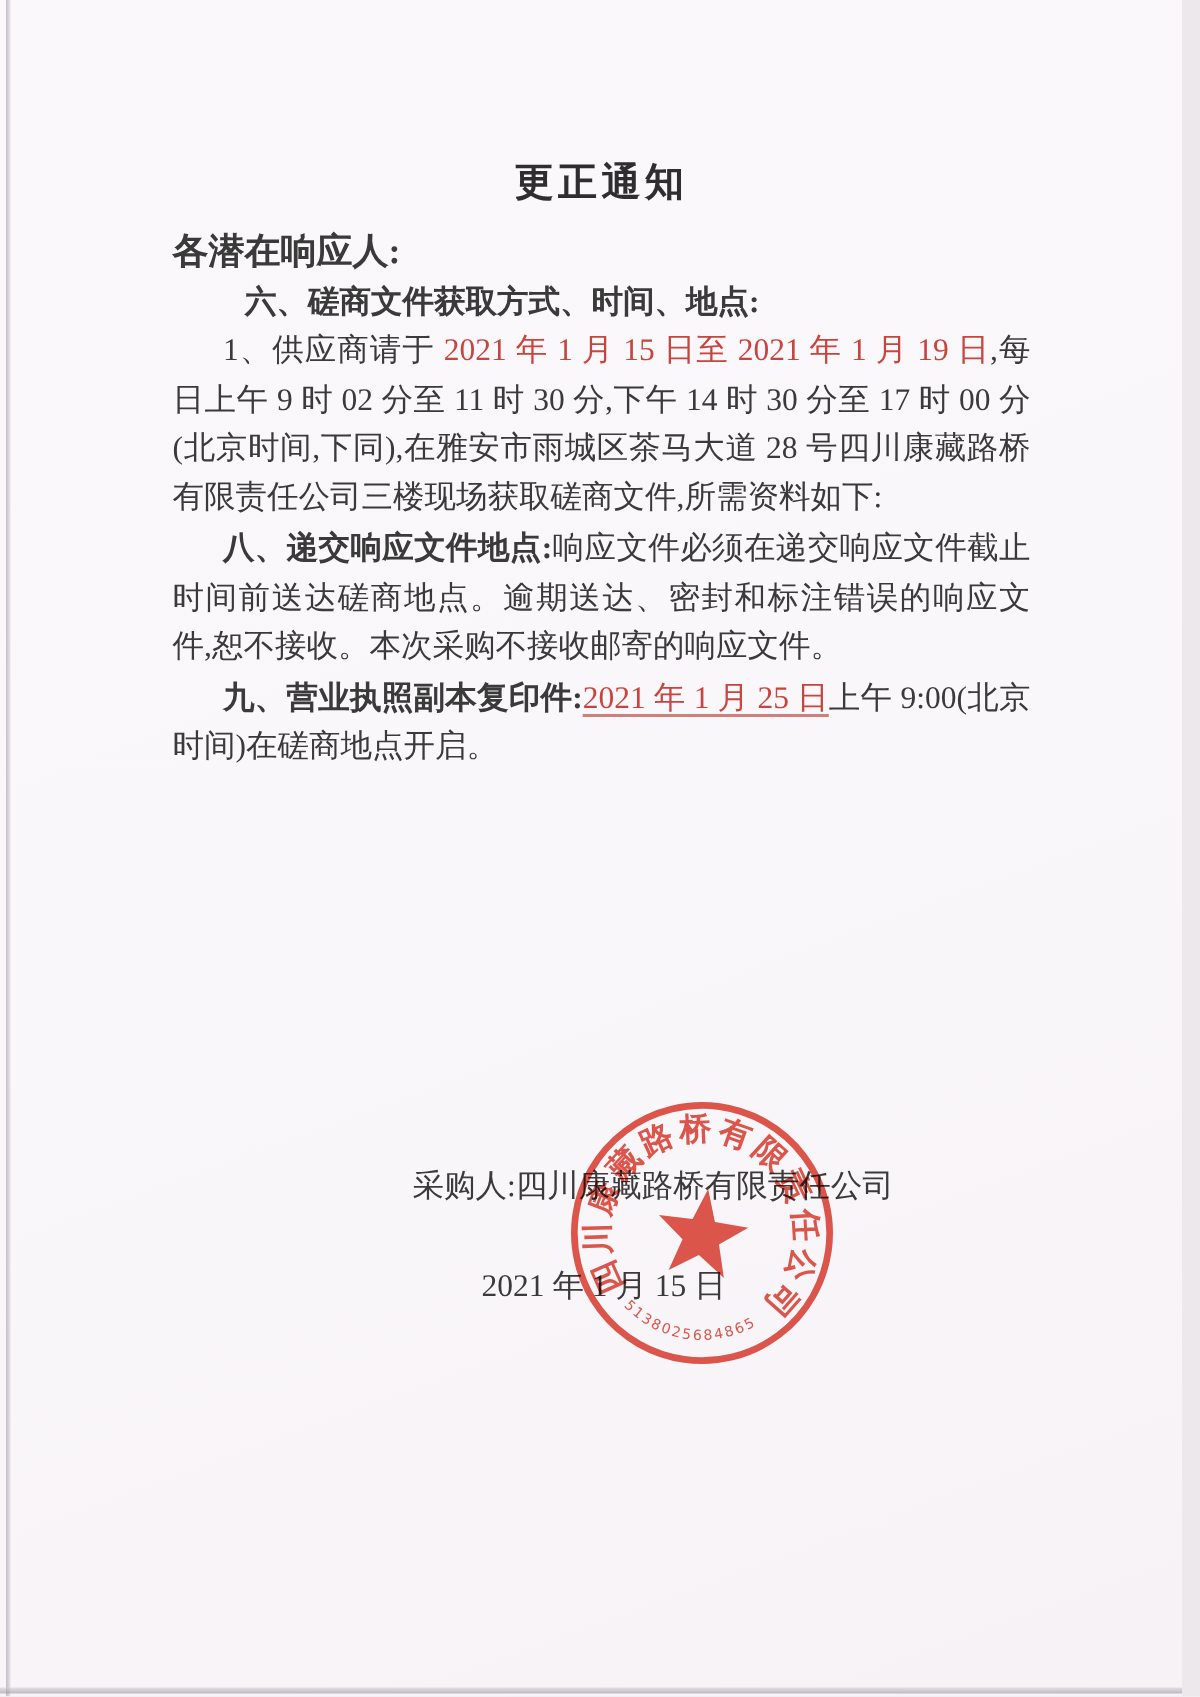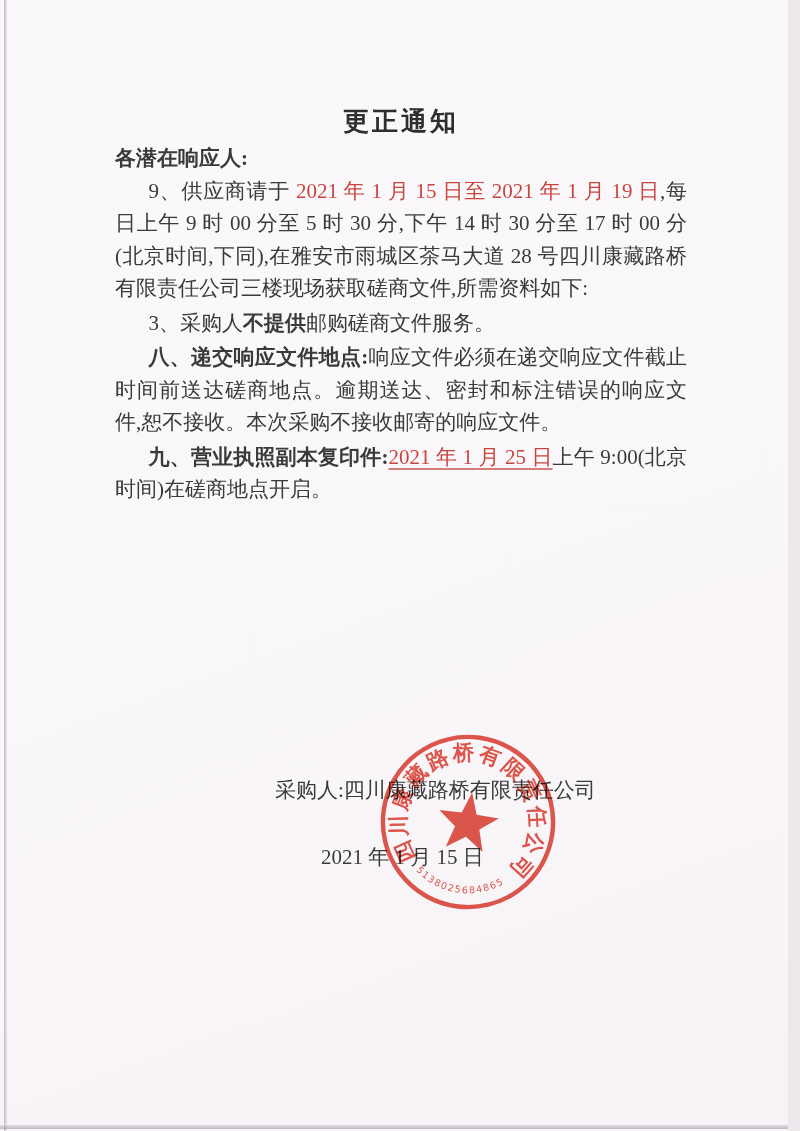--- a/index.html
+++ b/index.html
@@ -31,21 +31,21 @@
     color: #3a3a3a;
     text-align: justify;
   }
   .title {
     font-family: "Liberation Sans", "DejaVu Sans", sans-serif;
     font-weight: 600;
     font-size: 26px; color: #2e2e2e;
     text-align: center; letter-spacing: 3px;
     margin: 100px 0 0 0; line-height: 42px;
   }
-  .greeting { margin: 0 0 0 0; font-weight: bold; font-size: 21px; }
+  .greeting { margin: 10px 0 0 0; font-weight: bold; font-size: 24px; }
   .para { margin: 0; }
   .mt { margin-top: 2px; }
   .indent2  { text-indent: 2em; }
   .indent16 { text-indent: 1.6em; }
   .indent15 { text-indent: 1.5em; }
   .indent23 { text-indent: 2.3em; }
   .bold { font-weight: bold; }
   .red { color: #c8453f; }
   .redline {
     color: #c8453f;
@@ -83,27 +83,27 @@
 <body>
 
 <div class="page">
 
   <div class="content">
     <h1 class="title">更正通知</h1>
 
     <p class="greeting">各潜在响应人:</p>
 
 
+    <p class="para indent23 bold">六、磋商文件获取方式、时间、地点:</p>
 
-    <p class="para indent16"><span>9、供应商请于 </span><span class="red">2021 年 1 月 15 日至 2021 年 1 月 19 日</span><span>,每日上午 9 时 00 分至 5 时 30 分,下午 14 时 30 分至 17 时 00 分(北京时间,下同),在雅安市雨城区茶马大道 28 号四川康藏路桥有限责任公司三楼现场获取磋商文件,所需资料如下:</span></p>
+    <p class="para indent16"><span>1、供应商请于 </span><span class="red">2021 年 1 月 15 日至 2021 年 1 月 19 日</span><span>,每日上午 9 时 02 分至 11 时 30 分,下午 14 时 30 分至 17 时 00 分(北京时间,下同),在雅安市雨城区茶马大道 28 号四川康藏路桥有限责任公司三楼现场获取磋商文件,所需资料如下:</span></p>
 
 
 
 
-    <p class="para indent16 mt"><span>3、采购人</span><span class="bold">不提供</span><span>邮购磋商文件服务。</span></p>
 
 
     <p class="para indent16 mt"><span class="bold">八、递交响应文件地点:</span><span>响应文件必须在递交响应文件截止时间前送达磋商地点。逾期送达、密封和标注错误的响应文件,恕不接收。本次采购不接收邮寄的响应文件。</span></p>
 
     <p class="para indent16 mt"><span class="bold">九、营业执照副本复印件:</span><span class="redline">2021 年 1 月 25 日</span><span>上午 9:00(北京时间)在磋商地点开启。</span></p>
   </div>
 
   <div class="purchaser">采购人:四川康藏路桥有限责任公司</div>
 
   <div class="sig-date">2021 年 1 月 15 日</div>

